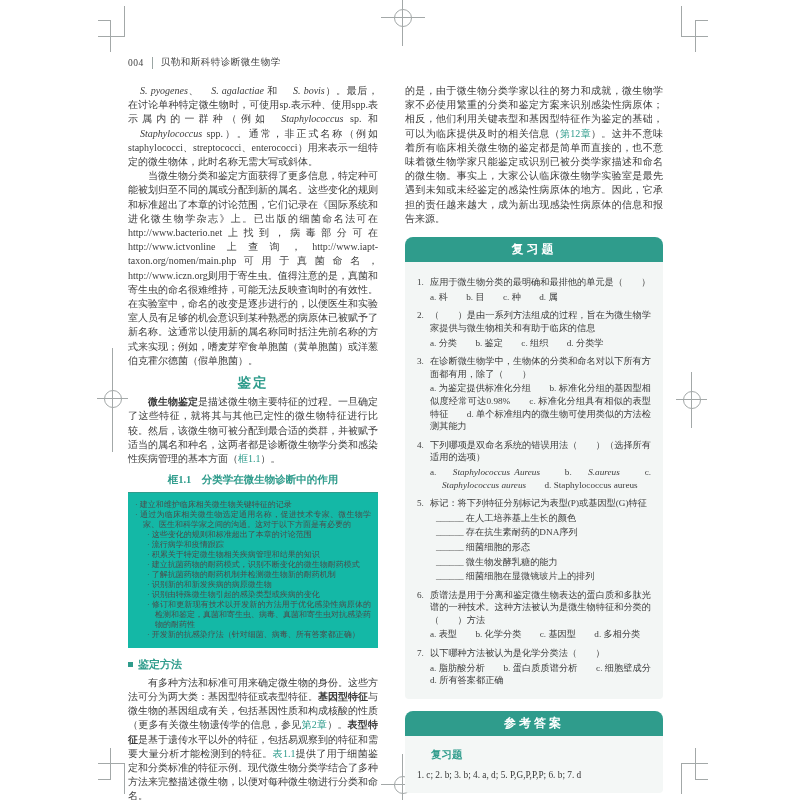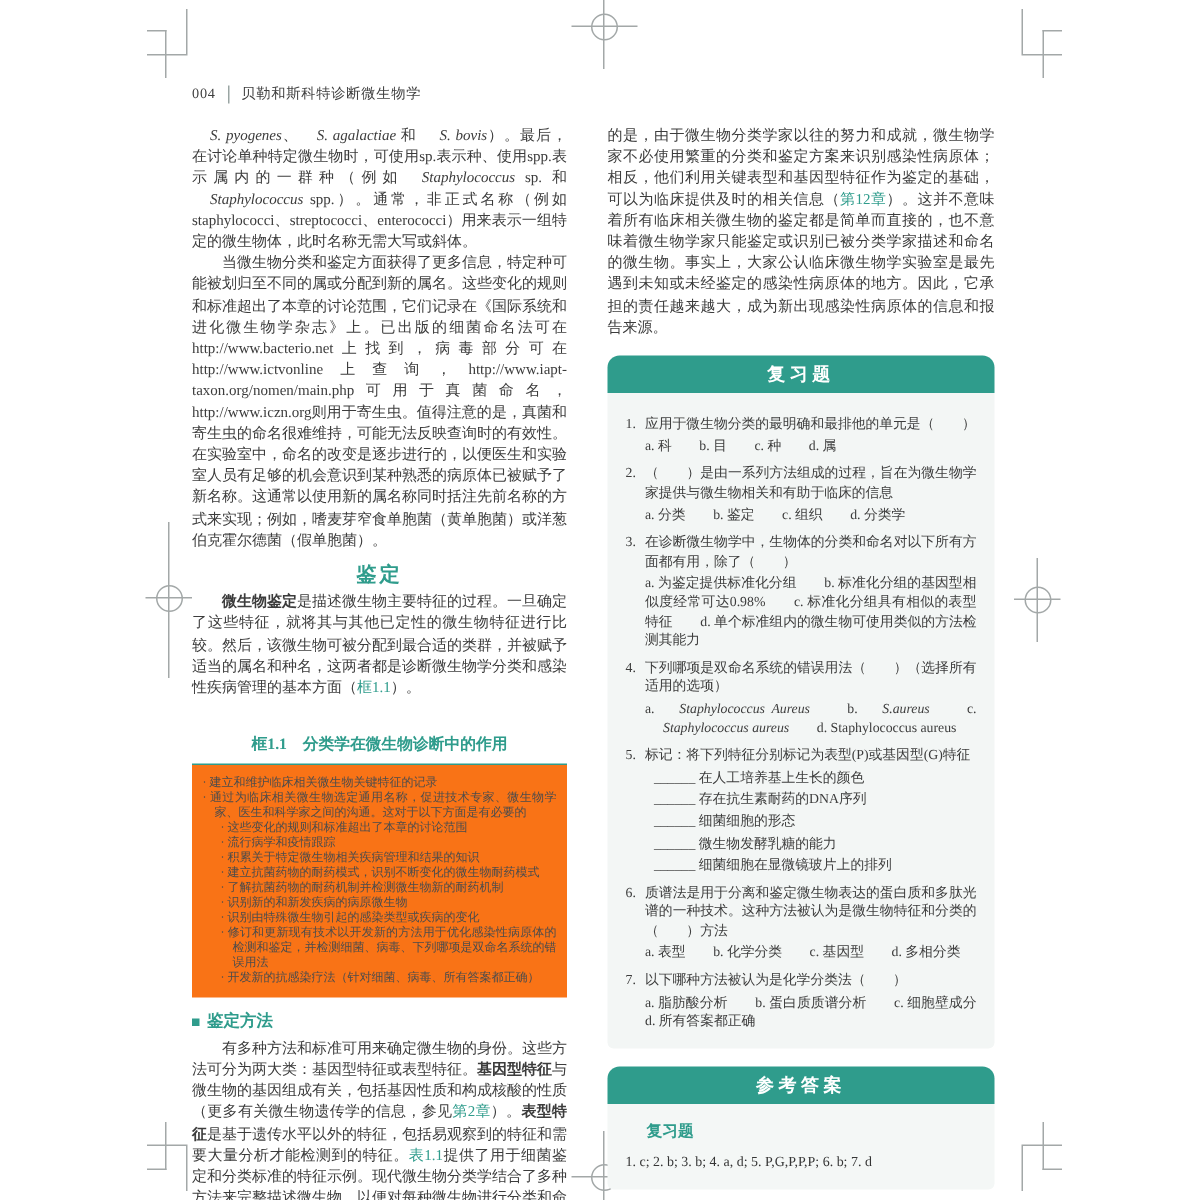--- a/index.html
+++ b/index.html
@@ -22,24 +22,24 @@
   .col-left{left:128px;top:84px;width:250px;}
   .col-right{left:405px;top:84px;width:258px;}
   p.para{margin:0;}
   p.indent{text-indent:2em;}
   .i{font-style:italic;margin-left:12px;} .b{font-weight:700;} .t{color:var(--accent);}
 
   h2.section{margin:8px 0 5px;text-align:center;color:var(--accent);
     font-size:13.5px;font-weight:700;letter-spacing:2px;}
 
   
-  .box1{margin:24px 0 2px;}
+  .box1{margin:7px 0 2px;}
   .box1-title{text-align:center;color:var(--accent);font-weight:700;font-size:10.5px;margin:3px 0 5px;}
   .box1-rule{height:1px;background:var(--accent);}
-  .box1-list{background:#f97316;padding:7px 7px 8px 7px;font-size:8px;line-height:10px;
+  .box1-list{background:#14b8a6;padding:7px 7px 8px 7px;font-size:8px;line-height:10px;
     color:#4c4c4c;text-align:justify;}
   .li1{padding-left:8px;text-indent:-8px;}
   .li2{padding-left:20px;text-indent:-8px;}
   .li1::before,.li2::before{content:"· ";}
 
   .subhead{display:flex;align-items:center;gap:5px;color:var(--accent);font-weight:700;
     font-size:11px;margin:9px 0 4px;font-family:"Liberation Sans","DejaVu Sans",sans-serif;}
   .sq{width:5px;height:5px;background:var(--accent);flex:none;}
 
   
@@ -136,21 +136,21 @@
       <div class="box1-list">
         <div class="li1">建立和维护临床相关微生物关键特征的记录</div>
         <div class="li1">通过为临床相关微生物选定通用名称，促进技术专家、微生物学家、医生和科学家之间的沟通。这对于以下方面是有必要的</div>
         <div class="li2">这些变化的规则和标准超出了本章的讨论范围</div>
         <div class="li2">流行病学和疫情跟踪</div>
         <div class="li2">积累关于特定微生物相关疾病管理和结果的知识</div>
         <div class="li2">建立抗菌药物的耐药模式，识别不断变化的微生物耐药模式</div>
         <div class="li2">了解抗菌药物的耐药机制并检测微生物新的耐药机制</div>
         <div class="li2">识别新的和新发疾病的病原微生物</div>
         <div class="li2">识别由特殊微生物引起的感染类型或疾病的变化</div>
-        <div class="li2">修订和更新现有技术以开发新的方法用于优化感染性病原体的检测和鉴定，并检测细菌、病毒、下列哪项是双命名系统的错误用法</div>
+        <div class="li2">修订和更新现有技术以开发新的方法用于优化感染性病原体的检测和鉴定，真菌和寄生虫、病毒、真菌和寄生虫对抗感染药物的耐药性</div>
         <div class="li2">开发新的抗感染疗法（针对细菌、病毒、所有答案都正确）</div>
       </div>
     </div>
 
     <div class="subhead">
       <span class="sq"></span>
       <span>鉴定方法</span>
     </div>
     <p class="para indent"><span>有多种方法和标准可用来确定微生物的身份。这些方法可分为两大类：基因型特征或表型特征。</span><span class="b">基因型特征</span><span>与微生物的基因组成有关，包括基因性质和构成核酸的性质（更多有关微生物遗传学的信息，参见</span><span class="t">第2章</span><span>）。</span><span class="b">表型特征</span><span>是基于遗传水平以外的特征，包括易观察到的特征和需要大量分析才能检测到的特征。</span><span class="t">表1.1</span><span>提供了用于细菌鉴定和分类标准的特征示例。现代微生物分类学结合了多种方法来完整描述微生物，以便对每种微生物进行分类和命名。</span></p>
 

